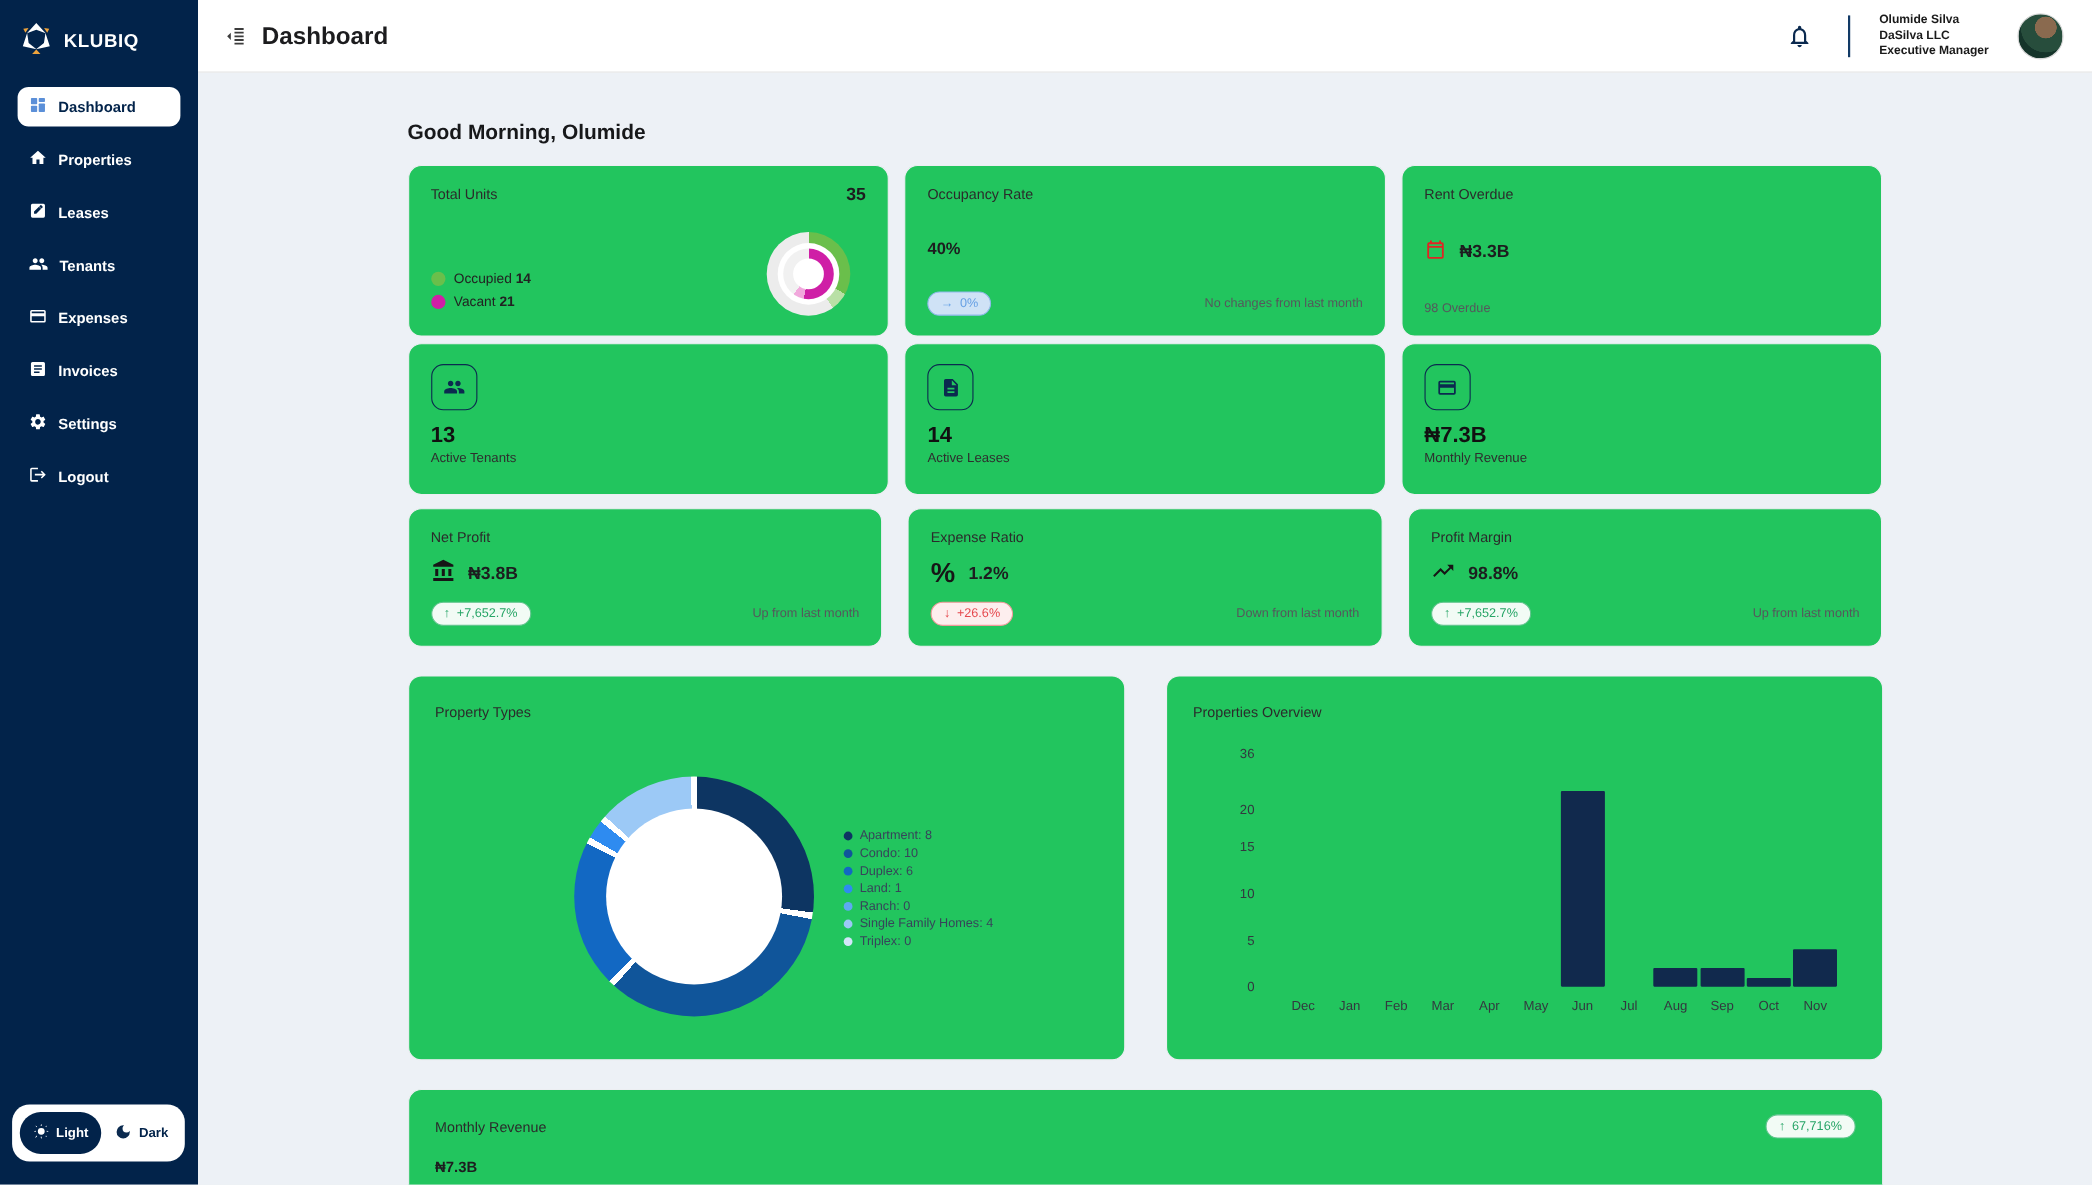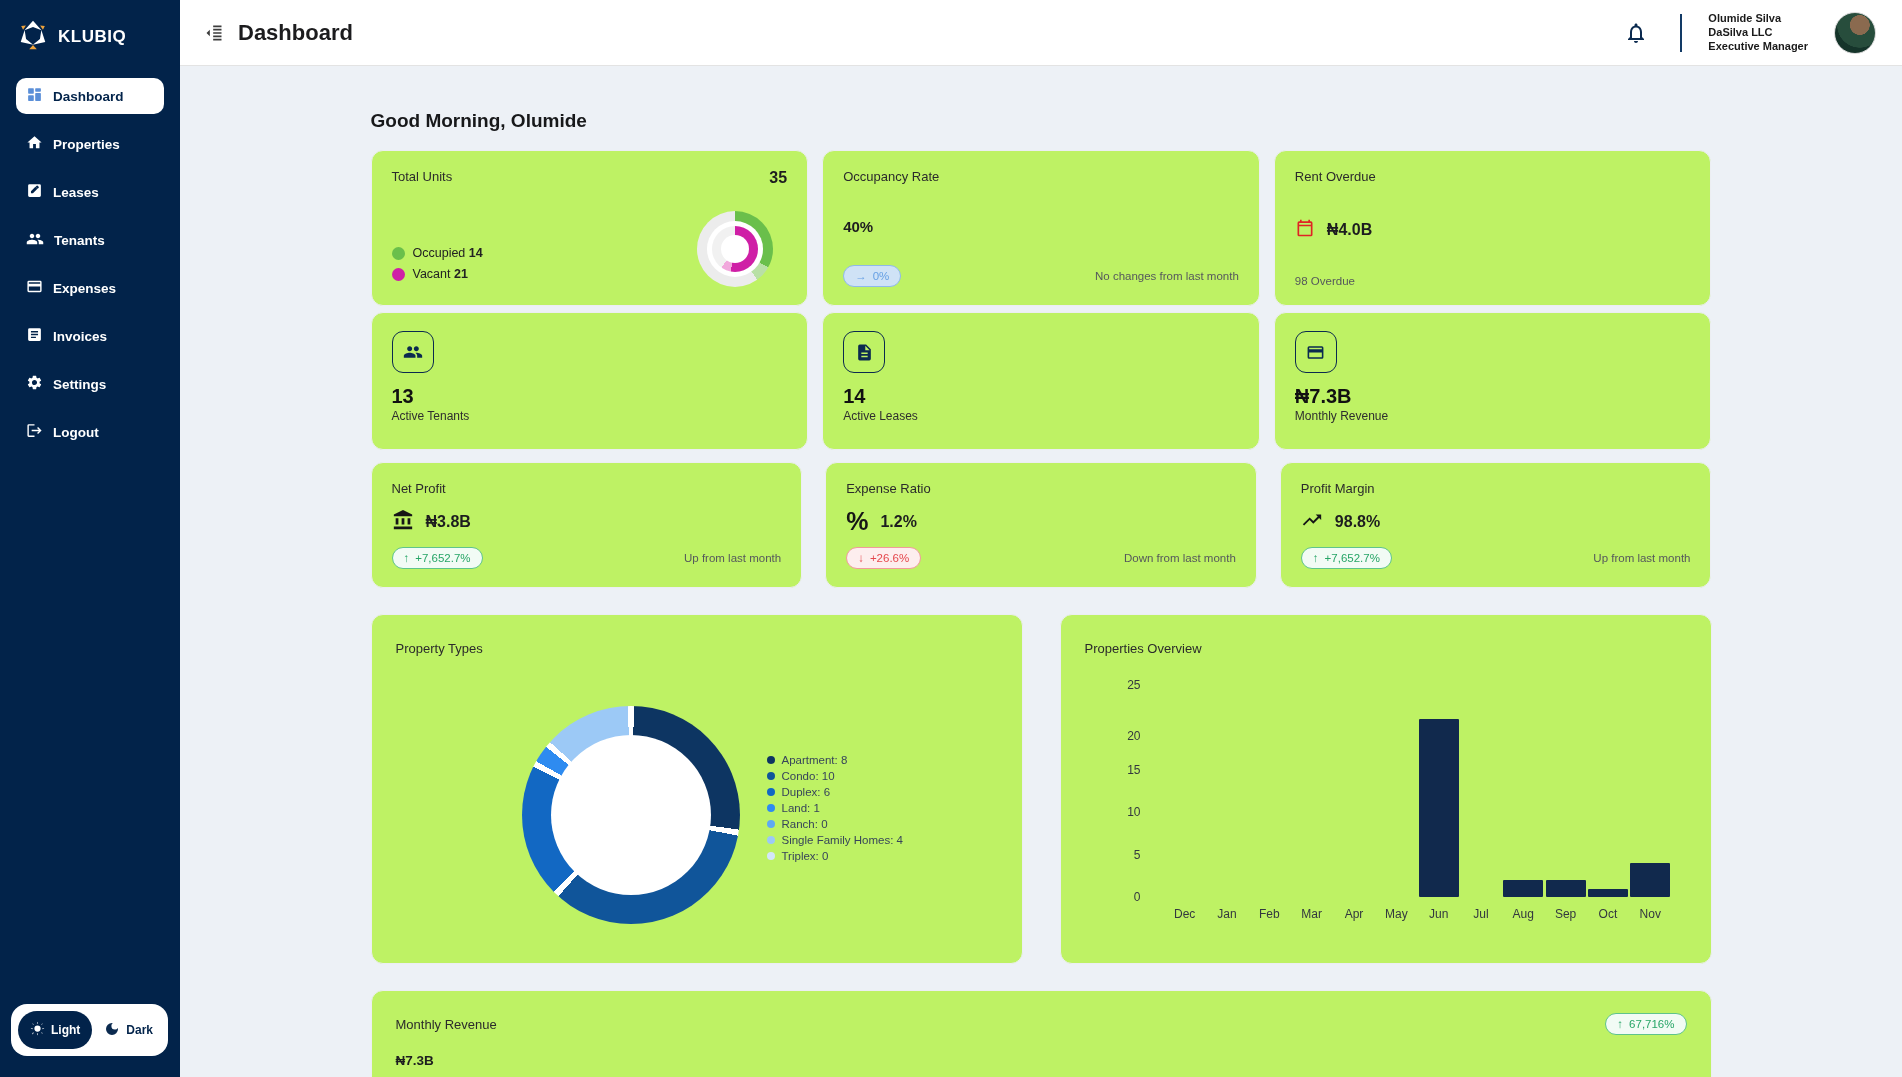--- a/index.html
+++ b/index.html
@@ -66,21 +66,21 @@
     font-family:inherit; font-size:12.5px; font-weight:700;
   }
   .grid3 { display:grid; grid-template-columns:repeat(3,1fr); gap:14px; }
   .row1 { margin-bottom:6px; }
   .row1 .card { height:156px; }
   .row2 { margin-bottom:12px; }
   .row2 .card { height:138px; }
   .row3 { margin-bottom:26px;gap:23px; }
   .row3 .card { height:126px; }
   .card {
-    background:#bef264; border-radius:12px; border:1px solid #eceef2;
+    background:#22c55e; border-radius:12px; border:1px solid #eceef2;
     padding:18px 20px; position:relative;
   }
   .card-title { font-size:13px; color:#2b2b2b; font-weight:400; }
   .card-flex { display:flex; flex-direction:column; justify-content:space-between; height:100%; }
   .tu-top { display:flex; justify-content:space-between; align-items:flex-start; }
   .tu-value { font-size:16px; font-weight:700; }
   .tu-bottom { display:flex; justify-content:space-between; align-items:flex-end; }
   .tu-legend { display:flex; flex-direction:column; gap:7px; padding-bottom:6px; }
   .legend-line { display:flex; align-items:center; gap:8px; font-size:12.5px; color:#222; }
   .legend-line b { font-weight:700; }
@@ -314,21 +314,21 @@
 
         <div class="card">
           <div class="card-flex">
             <span class="card-title">Rent Overdue</span>
             <div class="value-row">
               <span>
                 <svg width="20" height="20" viewBox="0 0 24 24" fill="#e02424">
                     <path d="M19 4h-1V2h-2v2H8V2H6v2H5a2 2 0 0 0-2 2v14a2 2 0 0 0 2 2h14a2 2 0 0 0 2-2V6a2 2 0 0 0-2-2zm0 16H5V10h14v10zm0-12H5V6h14v2z"></path>
                   </svg>
               </span>
-              <span class="value-lg">₦4.0B</span>
+              <span class="value-lg">₦3.3B</span>
             </div>
             <span class="note">98 Overdue</span>
           </div>
         </div>
       </div>
 
       <div class="grid3 row2">
         <div class="card">
           <div class="icon-box">
             <svg width="20" height="20" viewBox="0 0 24 24" fill="#0b2a4f">
@@ -457,21 +457,21 @@
         </div>
         <div class="card chart-card">
           <span class="card-title">Properties Overview</span>
           <div class="bar-chart">
             <div class="y-labels" id="y-labels">
                 <span style="top: 212px;">0</span>
                 <span style="top: 169.6px;">5</span>
                 <span style="top: 127.2px;">10</span>
                 <span style="top: 84.8px;">15</span>
                 <span style="top: 51px;">20</span>
-                <span style="top: 0px;">25</span>
+                <span style="top: 0px;">36</span>
               </div>
             <div class="plot" id="plot">
                 <div class="slot"></div>
                 <div class="slot"></div>
                 <div class="slot"></div>
                 <div class="slot"></div>
                 <div class="slot"></div>
                 <div class="slot"></div>
                 <div class="slot">
                   <div class="bar" style="height: 178.08px; background: rgb(17, 41, 77);"></div>

